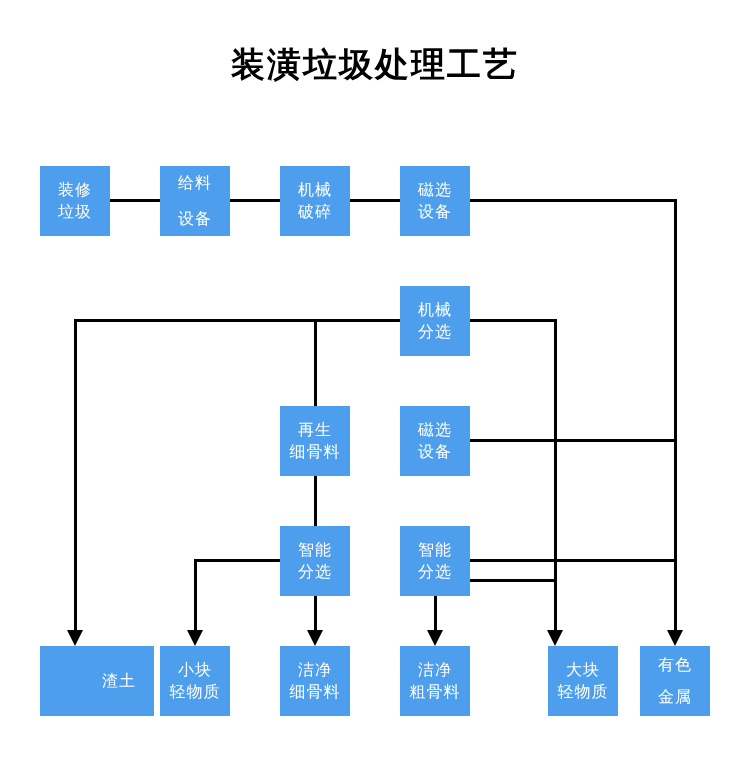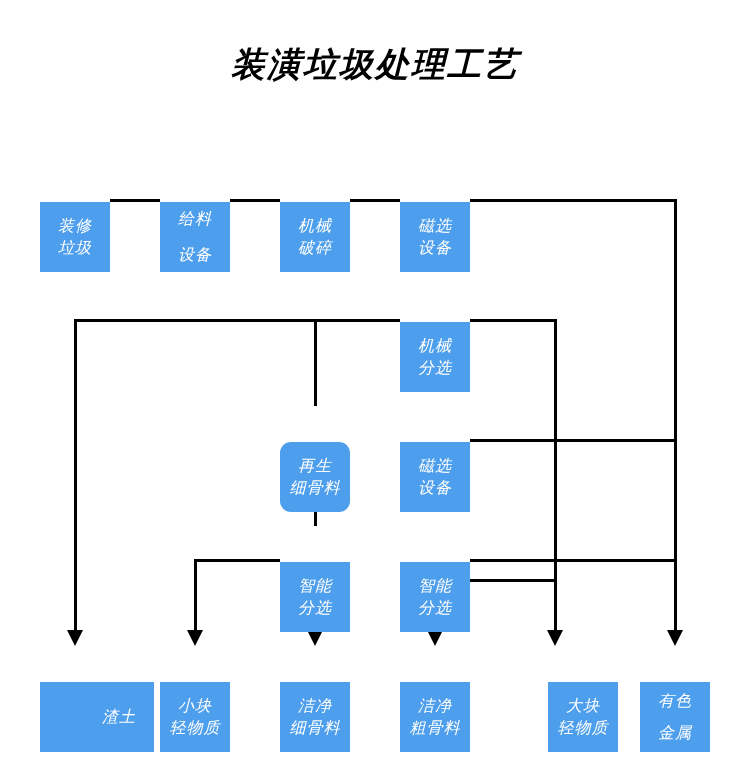--- a/index.html
+++ b/index.html
@@ -8,21 +8,20 @@
     --title-color:#000000;
     --bg:#ffffff;
   }
   html,body{margin:0;padding:0;background:var(--bg);}
   .canvas{
     position:relative;
     width:750px;height:770px;
     background:var(--bg);
     font-family:"DejaVu Sans",sans-serif;
     overflow:hidden;
-    font-style:italic;
   }
   .title{
     position:absolute;
     left:0;top:42px;width:750px;
     margin:0;
     text-align:center;
     font-size:34px;
     font-weight:bold;
     letter-spacing:2px;
     color:var(--title-color);
@@ -34,21 +33,20 @@
     color:#ffffff;
     display:flex;
     flex-direction:column;
     align-items:center;
     justify-content:center;
     text-align:center;
     font-size:16px;
     font-weight:500;
     line-height:1.4;
     letter-spacing:1px;
-    margin-top:36px;
   }
   .hline{position:absolute;height:3px;background:var(--line-color);}
   .vline{position:absolute;width:3px;background:var(--line-color);}
   .arrowhead{
     position:absolute;
     width:0;height:0;
     border-left:8px solid transparent;
     border-right:8px solid transparent;
     border-top:16px solid var(--line-color);
   }
@@ -110,21 +108,21 @@
   <div class="node" style="left:400px;top:166px;">
     <span>磁选</span>
     <span>设备</span>
   </div>
 
   <div class="node" style="left:400px;top:286px;">
     <span>机械</span>
     <span>分选</span>
   </div>
 
-  <div class="node" style="left:280px;top:406px;border-radius:11px;">
+  <div class="node" style="left:280px;top:406px;">
     <span>再生</span>
     <span>细骨料</span>
   </div>
   <div class="node" style="left:400px;top:406px;">
     <span>磁选</span>
     <span>设备</span>
   </div>
 
   <div class="node" style="left:280px;top:526px;">
     <span>智能</span>

